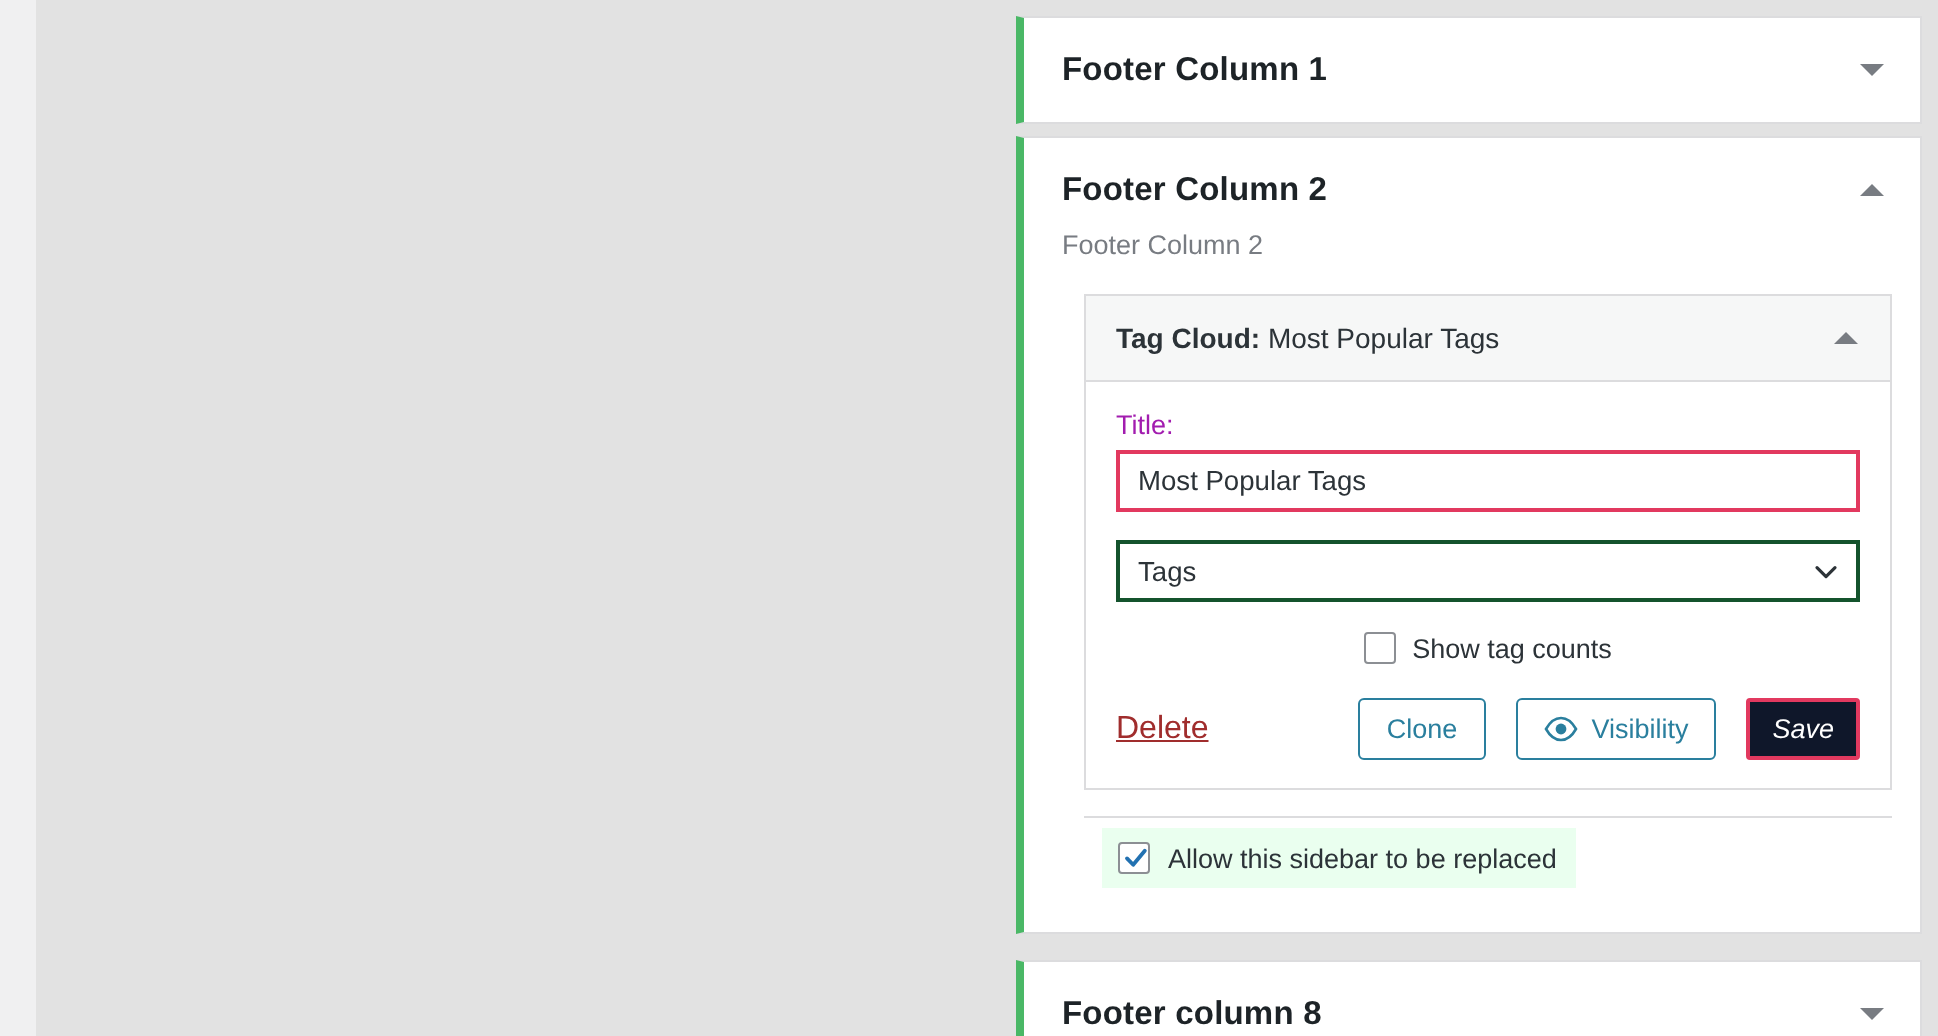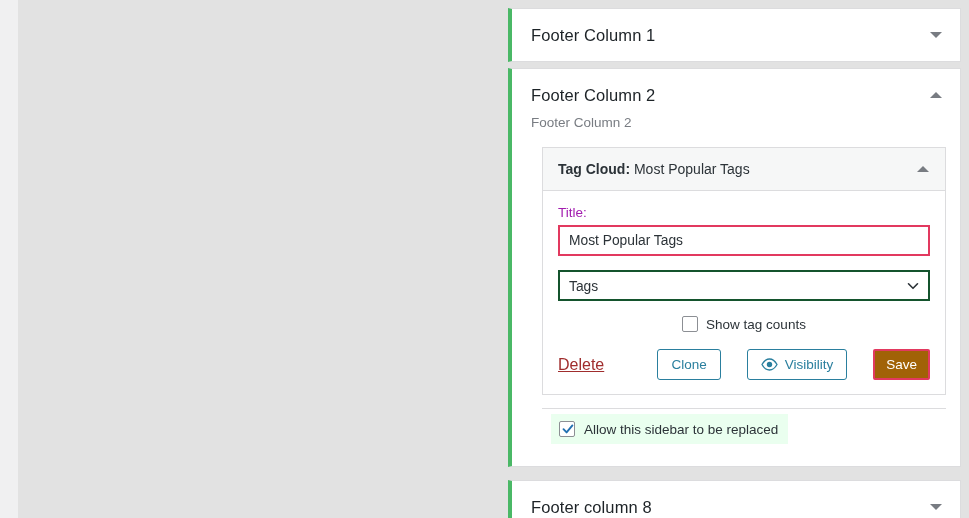--- a/index.html
+++ b/index.html
@@ -58,21 +58,21 @@
 
   .panel-head {
     display: flex;
     align-items: center;
     justify-content: space-between;
     padding: 0 18px 0 19px;
     box-sizing: border-box;
   }
   .panel-title {
     font-size: 16.5px;
-    font-weight: normal;
+    font-weight: bold;
     color: #1d2327;
     letter-spacing: 0.1px;
   }
 
   .caret {
     width: 0; height: 0;
     border-left: 6px solid transparent;
     border-right: 6px solid transparent;
     flex: none;
   }
@@ -218,45 +218,46 @@
   }
   .delete-link {
     font-size: 16px;
     color: #a02d2d;
     text-decoration: underline;
     cursor: pointer;
   }
   .btn-group {
     display: flex;
     align-items: center;
-    gap: 26px;
+    gap: 15px;
   }
   .btn {
     font-family: "Liberation Sans", sans-serif;
     font-size: 13.5px;
     height: 31px;
     padding: 0 13px;
     box-sizing: border-box;
     display: inline-flex;
     align-items: center;
     gap: 7px;
     cursor: pointer;
     border-radius: 3px;
   }
   .btn-secondary {
     background: #fff;
     border: 1px solid #2a7f9e;
     color: #2a7f9e;
   }
   .btn-primary {
-    background: #a16207;
+    background: #0f172a;
     border: 2px solid #e2395f;
     color: #ffffff;
     border-radius: 2px;
     padding: 0 11px;
+    font-style: italic;
   }
   .eye-icon svg { display: block; }
 
   
   .replace-sep {
     border-top: 1px solid #dcdcde;
     margin-top: 13px;
   }
   .replace-row {
     display: flex;

